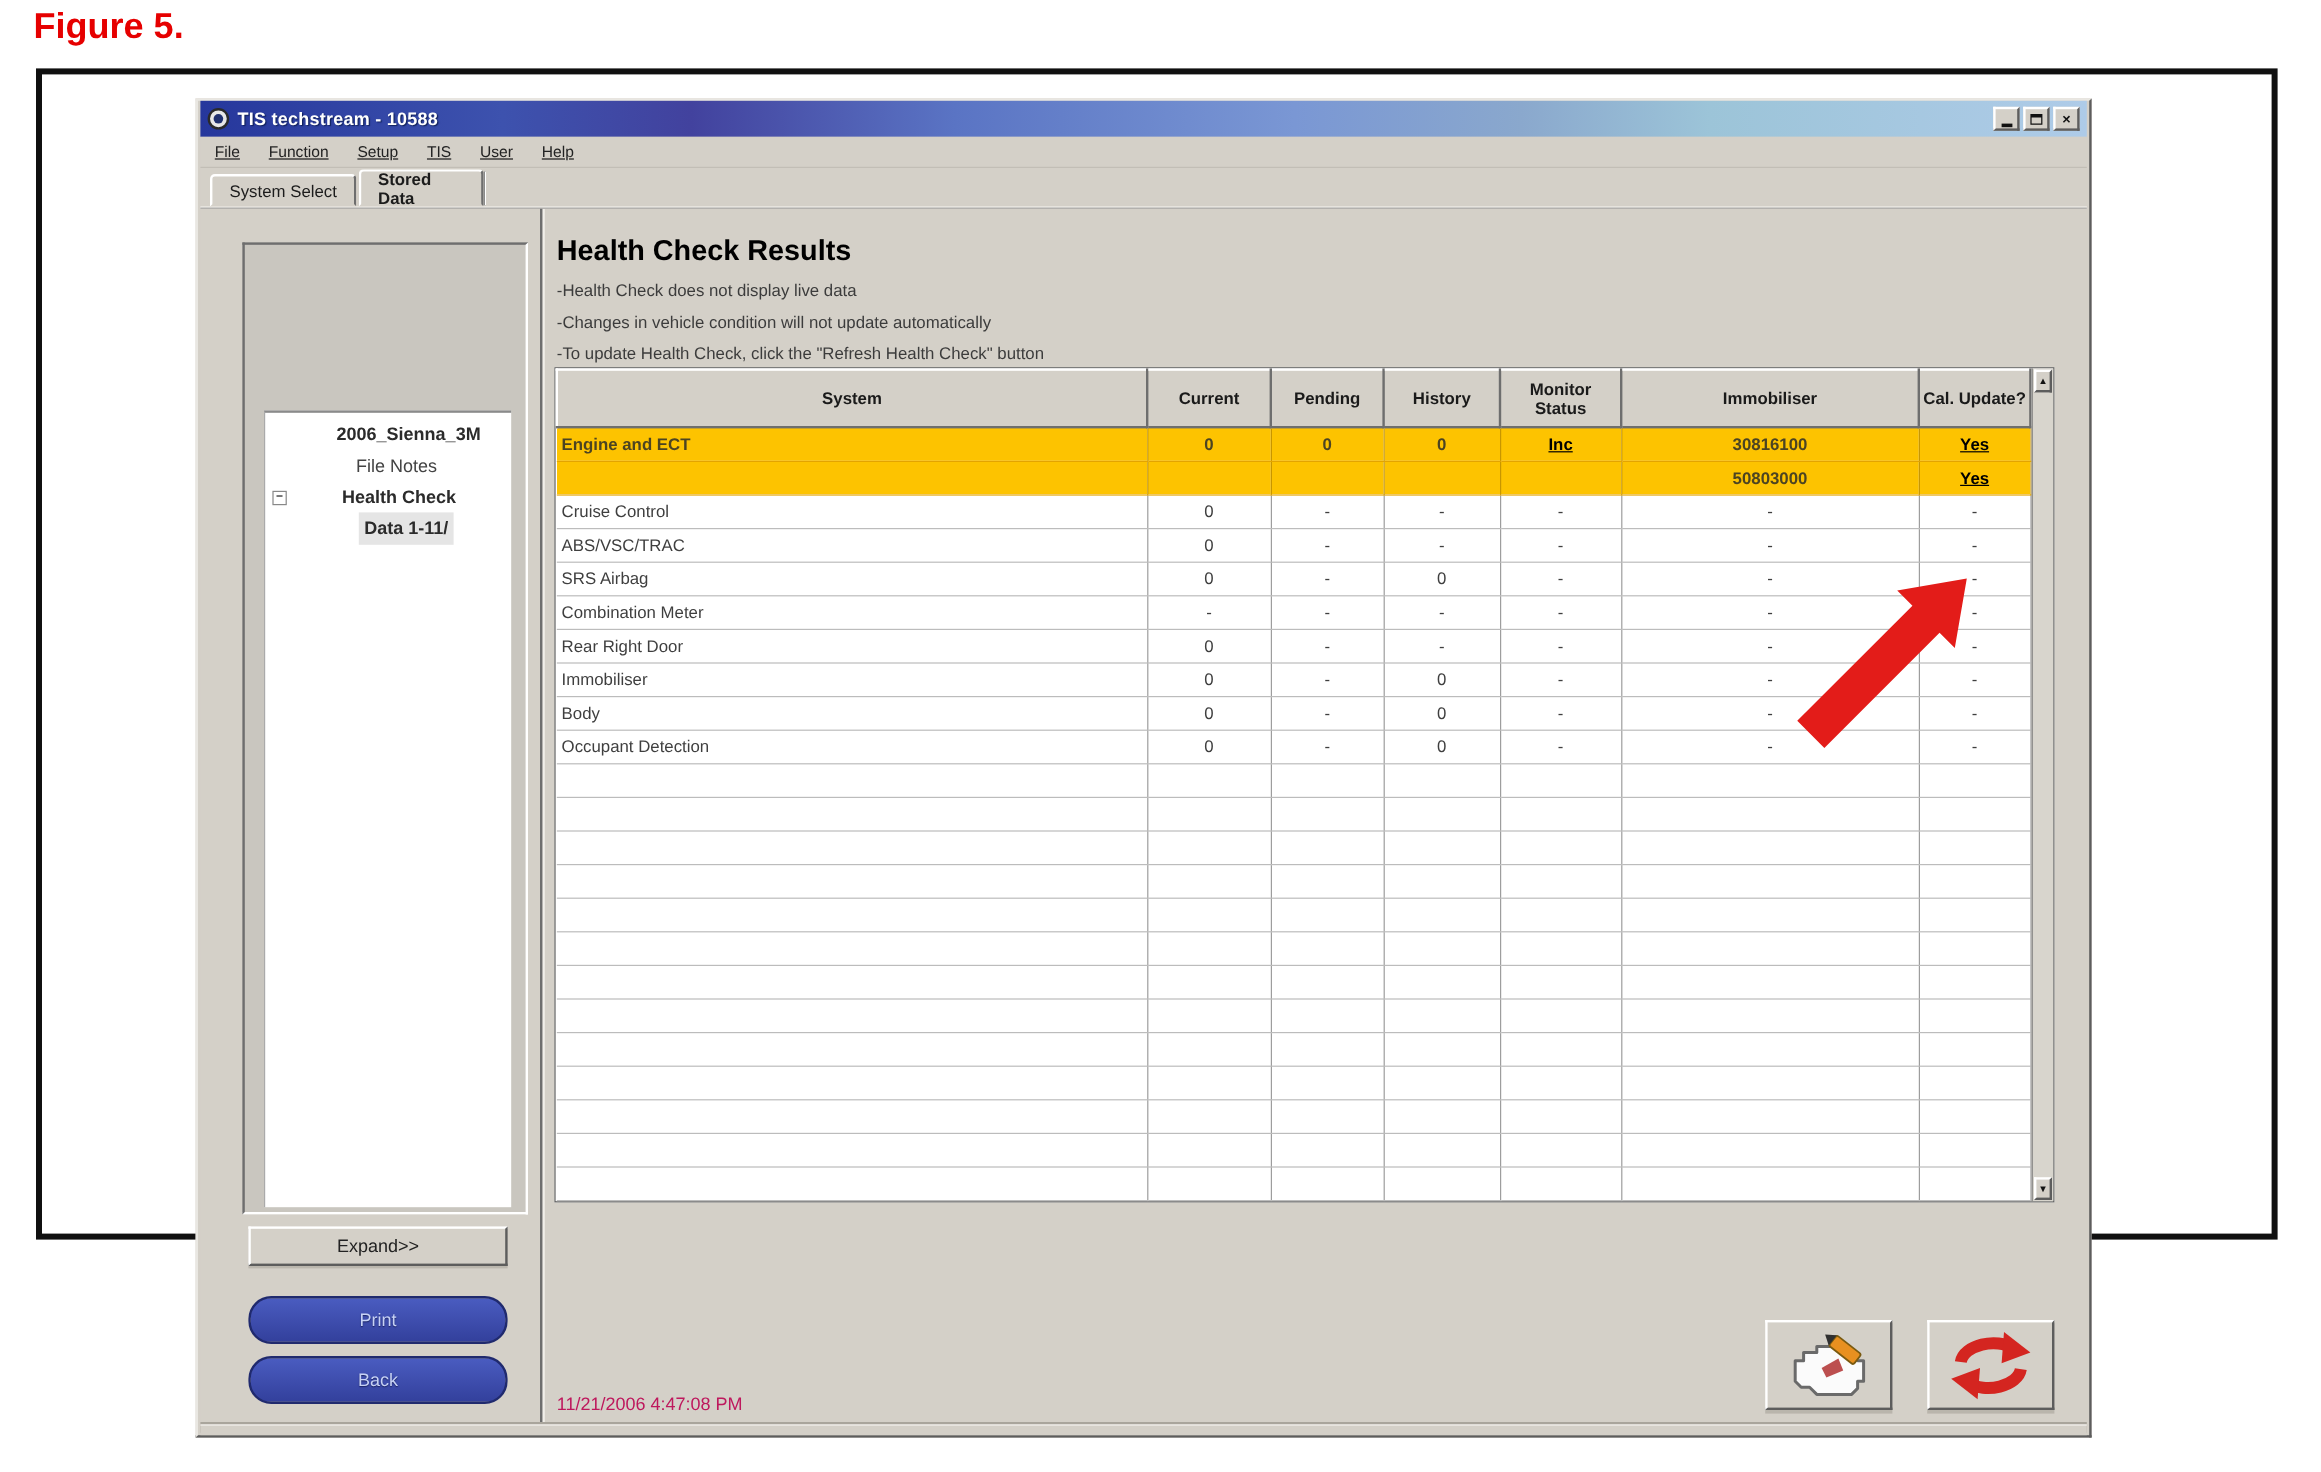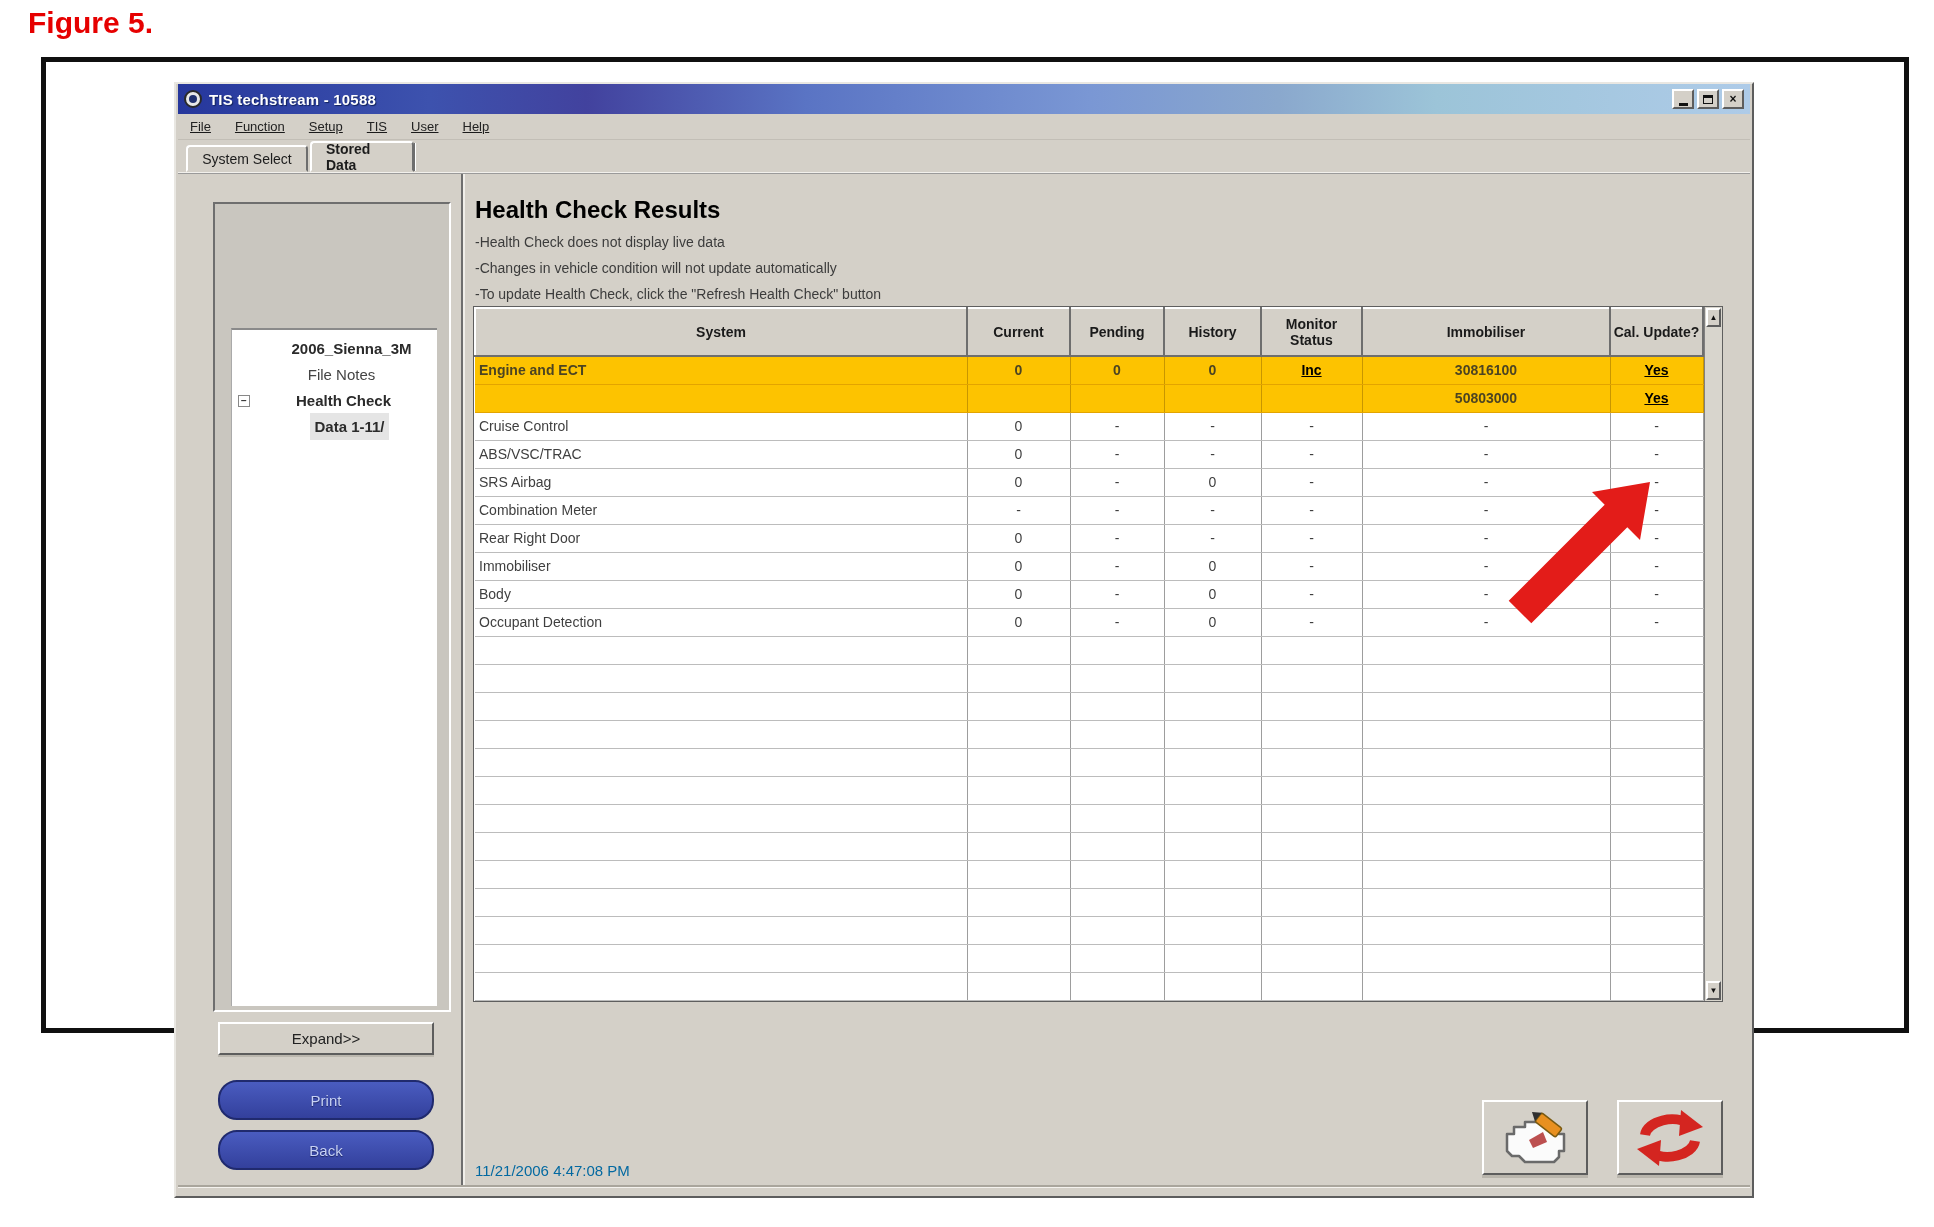--- a/index.html
+++ b/index.html
@@ -2,21 +2,21 @@
 <html><head>
 <meta charset="utf-8">
 <style>
   * { margin:0; padding:0; box-sizing:border-box; }
   html,body { width:1934px; height:1227px; background:#ffffff;
     font-family:"Liberation Sans", sans-serif; color:#1a1a1a; }
 
   
   #figure-label { position:absolute; left:28px; top:6px; font-size:30px; font-weight:bold; color:#e60000; }
   #frame { position:absolute; left:30px; top:57px; width:1868px; height:976px;
-    border:5px solid #101010; background:#ffffff;margin-left:11px; }
+    border:5px solid #101010; background:#ffffff; }
 
   
   #app { position:absolute; left:128px; top:20px; width:1580px; height:1116px;
     background:#d4d0c8; border:2px solid; border-color:#e9e7e2 #5d5d5d #5d5d5d #e9e7e2; font-size:14px; }
 
   
   #titlebar { position:absolute; left:2px; top:0; right:2px; height:30px;
     background:linear-gradient(90deg,#26379c 0%,#3d52ae 16%,#42429e 26%,#5a74c4 40%,#7a97d4 58%,#8aa8cd 70%,#9cc4d8 80%,#aecbe8 100%);
     display:flex; align-items:center; padding:0 6px; }
   #app-icon { width:18px; height:18px; border-radius:50%; background:#e8e8e8;
@@ -47,21 +47,21 @@
   .tab.active { height:31px; font-weight:bold; }
   #tab-sep { position:absolute; left:236px; bottom:3px; height:28px; width:2px;
     background:#6e6e6e; border-right:1px solid #fff; }
 
   
   #content { position:absolute; left:2px; top:90px; right:2px; bottom:2px; background:#d4d0c8; }
 
   
   #tree-panel { position:absolute; left:35px; top:28px; width:238px; height:810px;
     background:#c9c6bf; border:2px solid; border-color:#6e6e6e #ffffff #ffffff #6e6e6e; }
-  #tree-listbox { position:absolute; left:16px; top:124px; width:206px; bottom:4px;
+  #tree-listbox { position:absolute; left:16px; top:138px; width:206px; bottom:4px;
     background:#ffffff; border-top:2px solid #8a8a8a; border-left:1px solid #aaa; overflow:hidden; }
   .tree-item { height:26px; line-height:26px; font-size:15px; white-space:nowrap; text-align:center; color:#2b2b2b; }
   .tree-item.b { font-weight:bold; }
   #tree-item-root { margin-top:6px; margin-left:34px; }
   #tree-item-filenotes { margin-left:14px; color:#444; }
   #tree-item-healthcheck { margin-left:18px; position:relative; }
   #tree-expander { position:absolute; left:-12px; top:7px; width:12px; height:12px; background:#fff;
     border:1px solid #888; font-size:10px; line-height:10px; text-align:center; color:#333; }
   #tree-item-data { margin-left:30px; }
   #tree-item-data span { background:#e5e5e5; padding:5px 4px; }
@@ -102,21 +102,21 @@
   #v-scrollbar { width:21px; background:#d8d5cd; border-left:1px solid #808080; position:relative; }
   .sb-btn { position:absolute; left:1px; right:1px; height:19px; background:#d4d0c8;
     border:2px solid; border-color:#ffffff #5d5d5d #5d5d5d #ffffff;
     display:flex; align-items:center; justify-content:center; font-size:8px; color:#111; }
   #sb-up { top:1px; } #sb-down { bottom:1px; }
 
   
   #red-arrow { position:absolute; left:1037px; top:288px; width:160px; height:170px; }
 
   
-  #timestamp { position:absolute; left:12px; top:988px; font-size:15px; color:#0369a1; }
+  #timestamp { position:absolute; left:12px; top:988px; font-size:15px; color:#be185d; }
   .icon-btn { position:absolute; top:926px; width:106px; height:75px; background:#d4d0c8;
     border:2px solid; border-color:#ffffff #5d5d5d #5d5d5d #ffffff;
     display:flex; align-items:center; justify-content:center; box-shadow:0 3px 0 #b9b5ac; }
   #engine-btn { left:1019px; }
   #refresh-btn { left:1154px; }
 
   
   #statusbar { position:absolute; left:2px; right:2px; bottom:0; height:9px; background:#d4d0c8;
     border-top:1px solid #f4f2ee; box-shadow:0 -2px 0 #a9a59c; }
 </style>

